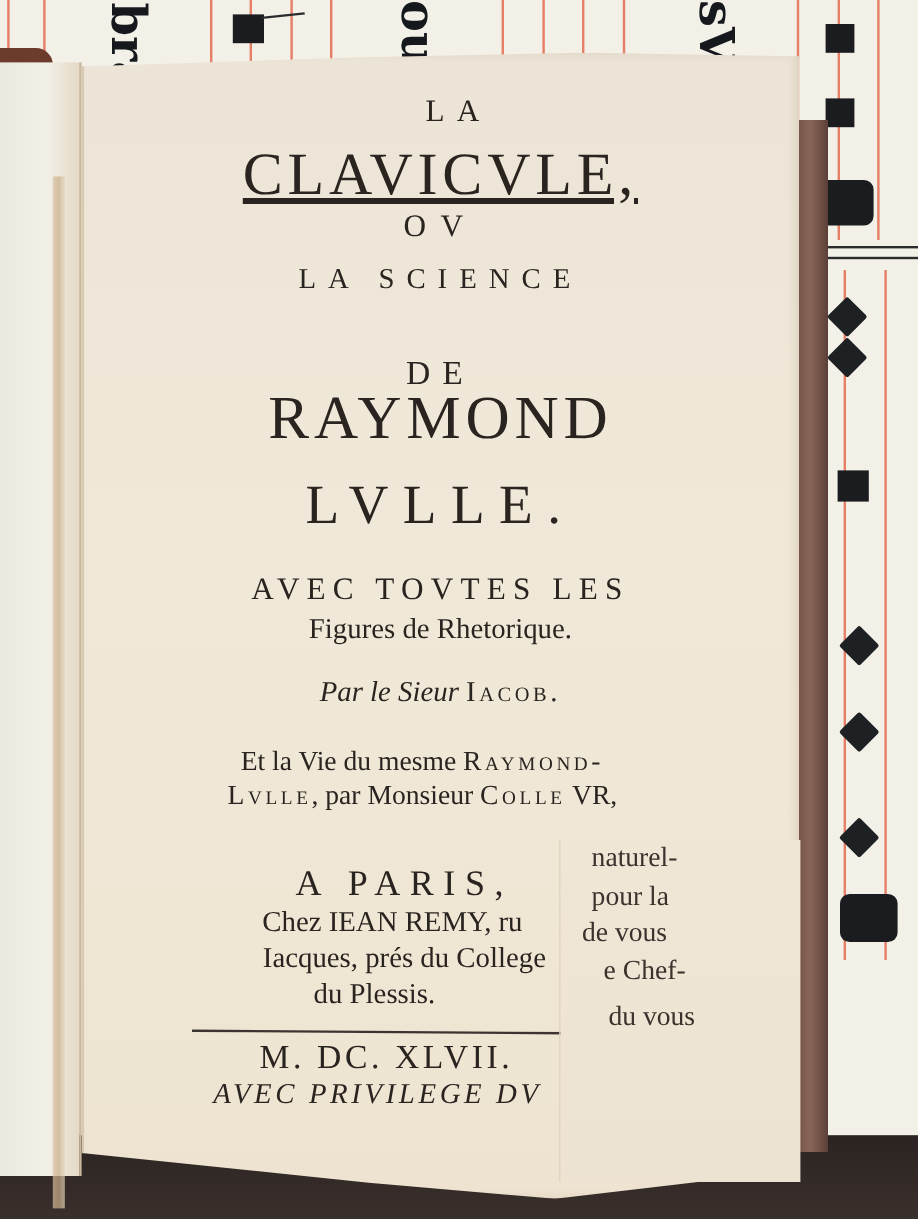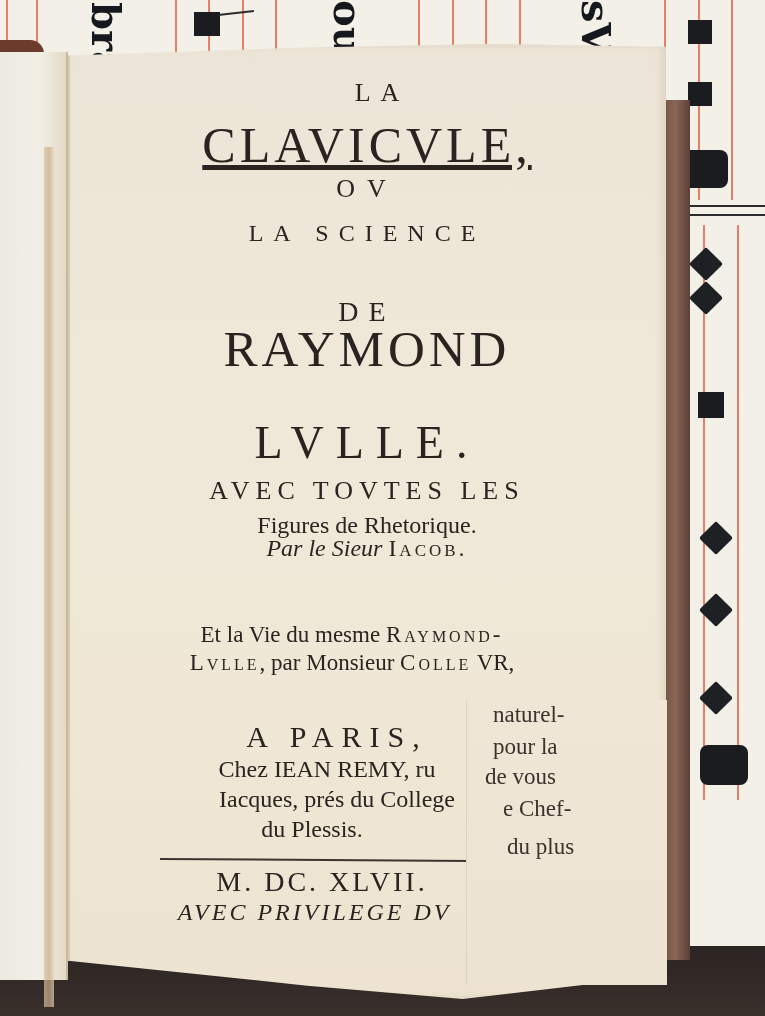--- a/index.html
+++ b/index.html
@@ -37,24 +37,24 @@
   }
 
   .title-block { position:absolute; left:68px; top:44px; width:598px; text-align:center; color:#2a2420; }
   .line { position:absolute; left:0; right:0; white-space:nowrap; }
   .t-la { top:34px; font-size:26px; letter-spacing:10px;margin-left:30px; }
   .t-clavicule { top:72px; font-size:50px; letter-spacing:4px;text-decoration:underline; }
   .t-ou { top:130px; font-size:26px; letter-spacing:12px; }
   .t-science { top:176px; font-size:24px; letter-spacing:10px; }
   .t-de { top:228px; font-size:28px; letter-spacing:10px;margin-top:24px; }
   .t-raymond { top:276px; font-size:51px; letter-spacing:4px; }
-  .t-lulle { top:350px; font-size:46px; letter-spacing:12px;margin-top:22px; }
+  .t-lulle { top:350px; font-size:46px; letter-spacing:12px; }
   .t-avec { top:432px; font-size:26px; letter-spacing:6px; }
   .t-figures { top:468px; font-size:24px; }
-  .t-par { top:491px; font-size:24px; }
+  .t-par { top:520px; font-size:24px; }
   .t-par em { font-style:italic; }
   .t-sc { font-variant:small-caps; letter-spacing:3px; }
   .t-vie1 { top:578px; font-size:23px; left:-30px; }
   .t-vie2 { top:606px; font-size:23px; left:-30px; }
   .t-paris { top:676px; font-size:30px; letter-spacing:8px; left:-60px; }
   .t-chez { top:712px; font-size:24px; left:-80px; }
   .t-iacques { top:742px; font-size:24px; left:-60px; }
   .t-plessis { top:772px; font-size:24px; left:-110px; }
   .rule { position:absolute; left:92px; top:815px; width:312px; height:2px; background:#3b3430; transform:rotate(0.4deg); }
   .t-date { top:822px; font-size:28px; letter-spacing:3px; left:-90px; }
@@ -142,14 +142,14 @@
   <div class="rule"></div>
   <div class="line t-date">M. DC. XLVII.</div>
   <div class="line t-privilege">AVEC PRIVILEGE DV</div>
 </div>
 
 <div class="slip">
   <div class="slip-line" style="top:2px;left:26px">naturel-</div>
   <div class="slip-line" style="top:34px;left:26px">pour la</div>
   <div class="slip-line" style="top:64px;left:18px">de vous</div>
   <div class="slip-line" style="top:96px;left:36px">e Chef-</div>
-  <div class="slip-line" style="top:134px;left:40px">du plus</div>
+  <div class="slip-line" style="top:134px;left:40px">du vous</div>
 </div>
 
 </body></html>

